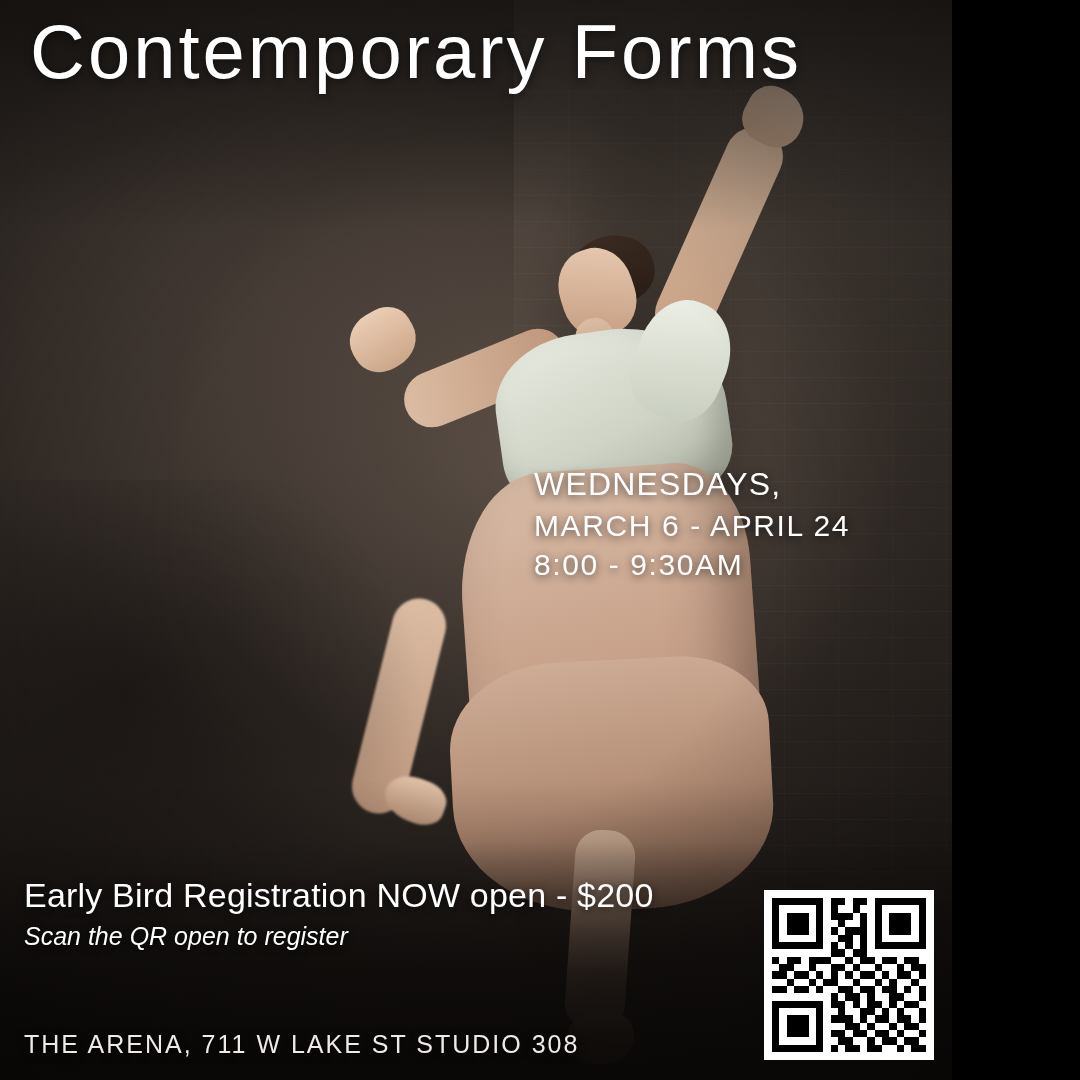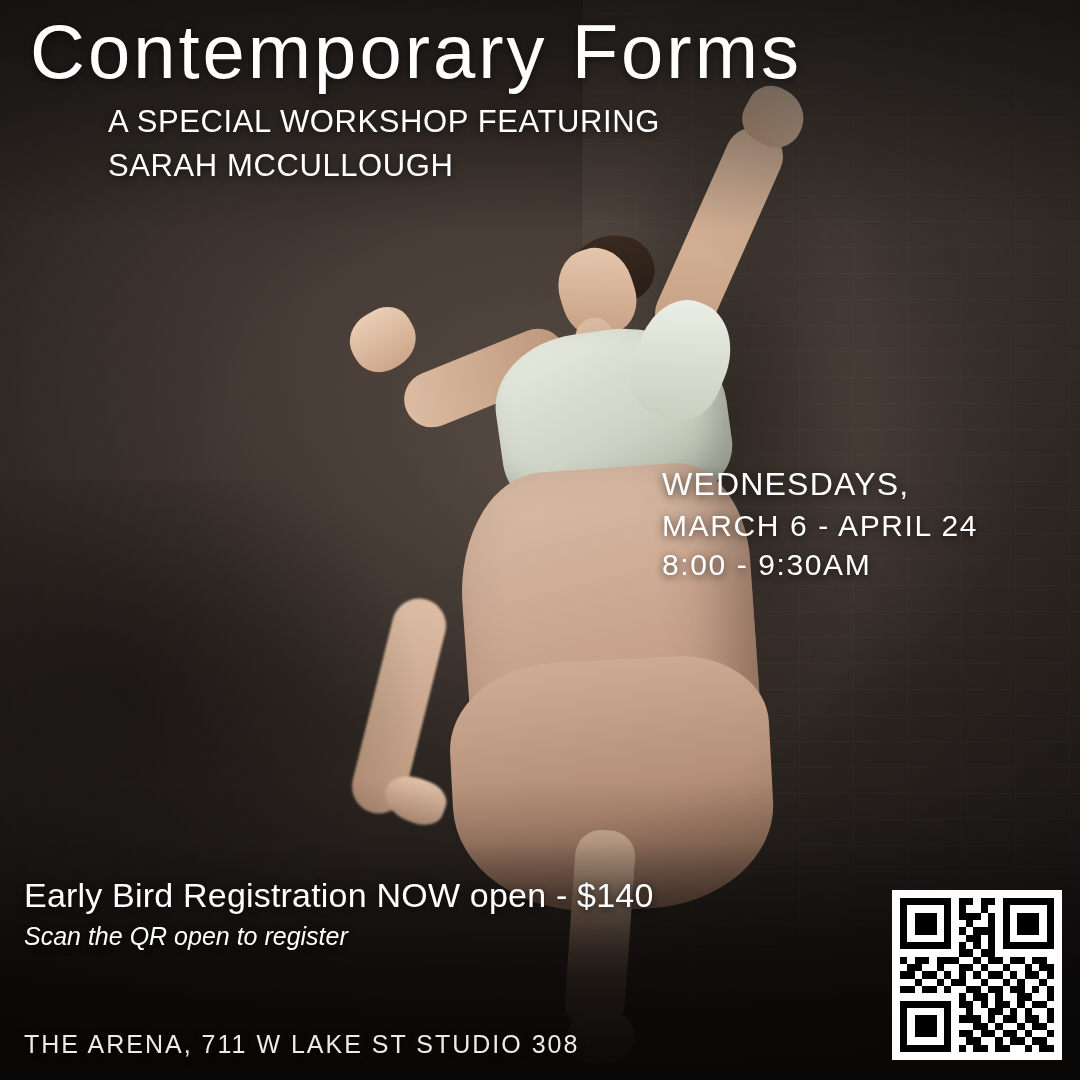--- a/index.html
+++ b/index.html
@@ -2,21 +2,21 @@
 <html><head>
 <meta charset="utf-8">
 <style>
   html, body {
     margin: 0;
     padding: 0;
     background: #000;
   }
   .poster {
     position: relative;
-    width: 1080px;
+    width: 952px;
     height: 1080px;
     overflow: hidden;
     background: #0c4a6e;
     font-family: "Liberation Sans", sans-serif;
     color: #ffffff;
   }
 
   
   .bg {
     position: absolute;
@@ -325,33 +325,29 @@
   </div>
 
   <div class="bg-floor"></div>
   <div class="bg-vignette"></div>
   <div class="scrim-top"></div>
   <div class="scrim-left"></div>
   <div class="scrim-bottom"></div>
 
   <div class="title">Contemporary Forms</div>
 
-  <div class="subtitle">
-    <span class="line">A SPECIAL WORKSHOP FEATURING</span>
-    <span class="line">SARAH MCCULLOUGH</span>
-  </div>
 
   <div class="schedule">
     <span class="line big">WEDNESDAYS,</span>
     <span class="line">MARCH 6 - APRIL 24</span>
     <span class="line">8:00 - 9:30AM</span>
   </div>
 
 
-  <div class="cta">Early Bird Registration NOW open - $140</div>
+  <div class="cta">Early Bird Registration NOW open - $200</div>
   <div class="cta-sub">Scan the QR open to register</div>
 
   <div class="venue">
     <span class="line">THE ARENA, 711 W LAKE ST STUDIO 308</span>
   </div>
 
   <div class="qr">
     <div class="qr-grid" id="qr-grid">
         <i class="on"></i>
         <i class="on"></i>

